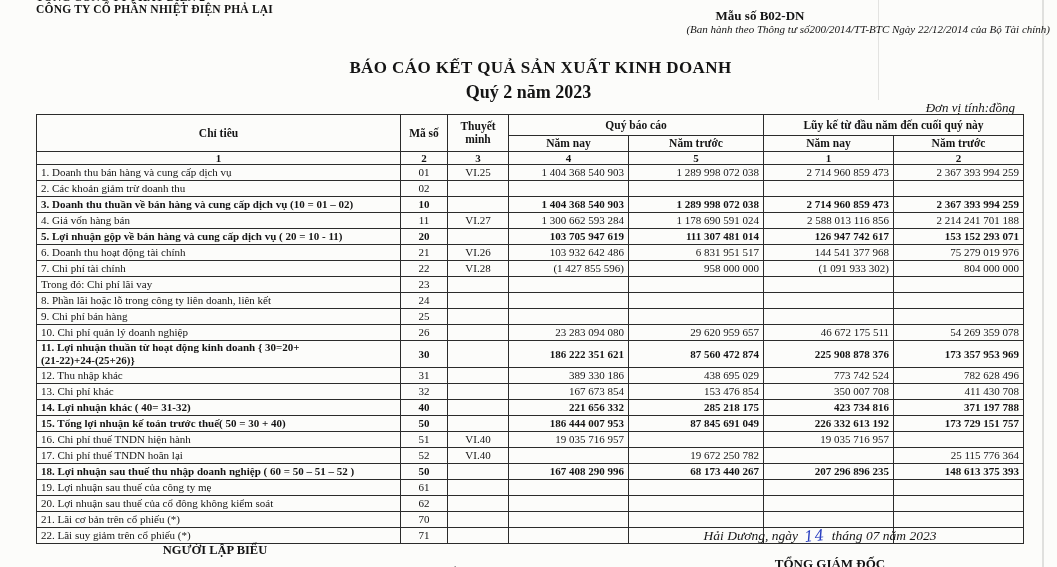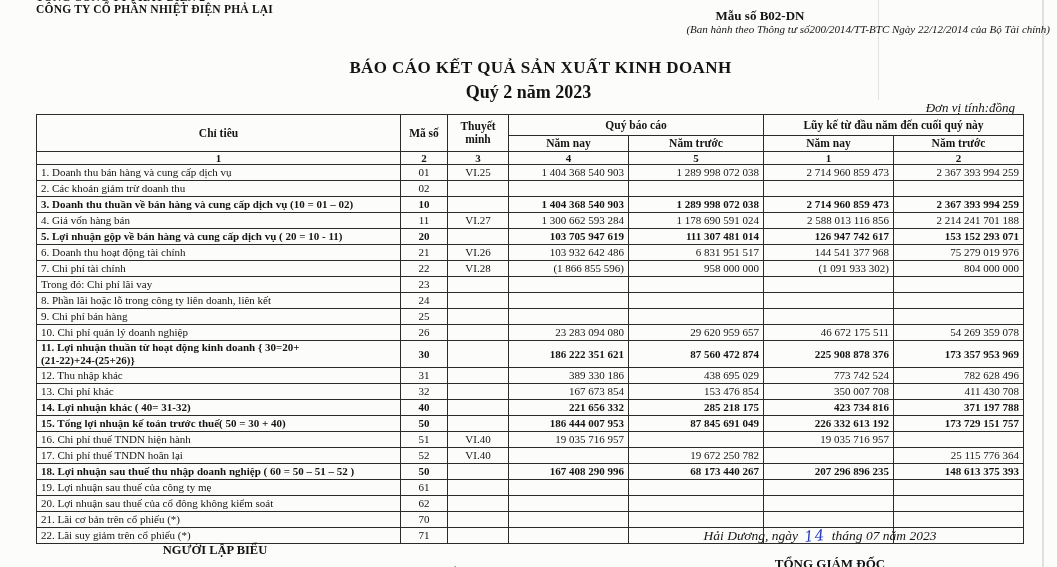--- a/index.html
+++ b/index.html
@@ -168,21 +168,21 @@
         <td class="c-note">VI.26</td>
         <td class="c-num">103 932 642 486</td>
         <td class="c-num">6 831 951 517</td>
         <td class="c-num">144 541 377 968</td>
         <td class="c-num">75 279 019 976</td>
       </tr>
       <tr>
         <td class="c-label">7. Chi phí tài chính</td>
         <td class="c-code">22</td>
         <td class="c-note">VI.28</td>
-        <td class="c-num">(1 866 855 596)</td>
+        <td class="c-num">(1 427 855 596)</td>
         <td class="c-num">958 000 000</td>
         <td class="c-num">(1 091 933 302)</td>
         <td class="c-num">804 000 000</td>
       </tr>
       <tr>
         <td class="c-label indent">Trong đó: Chi phí lãi vay</td>
         <td class="c-code">23</td>
         <td class="c-note"></td>
         <td class="c-num"></td>
         <td class="c-num"></td>

